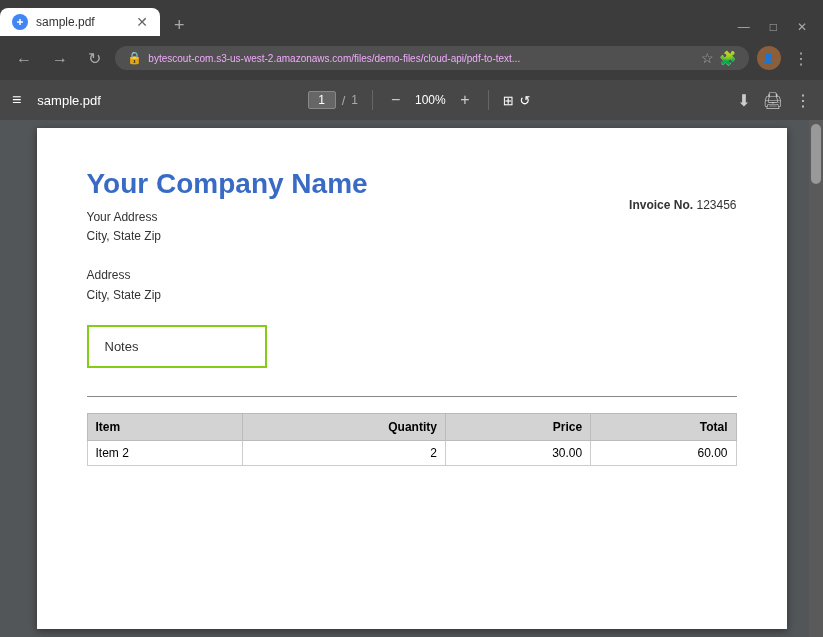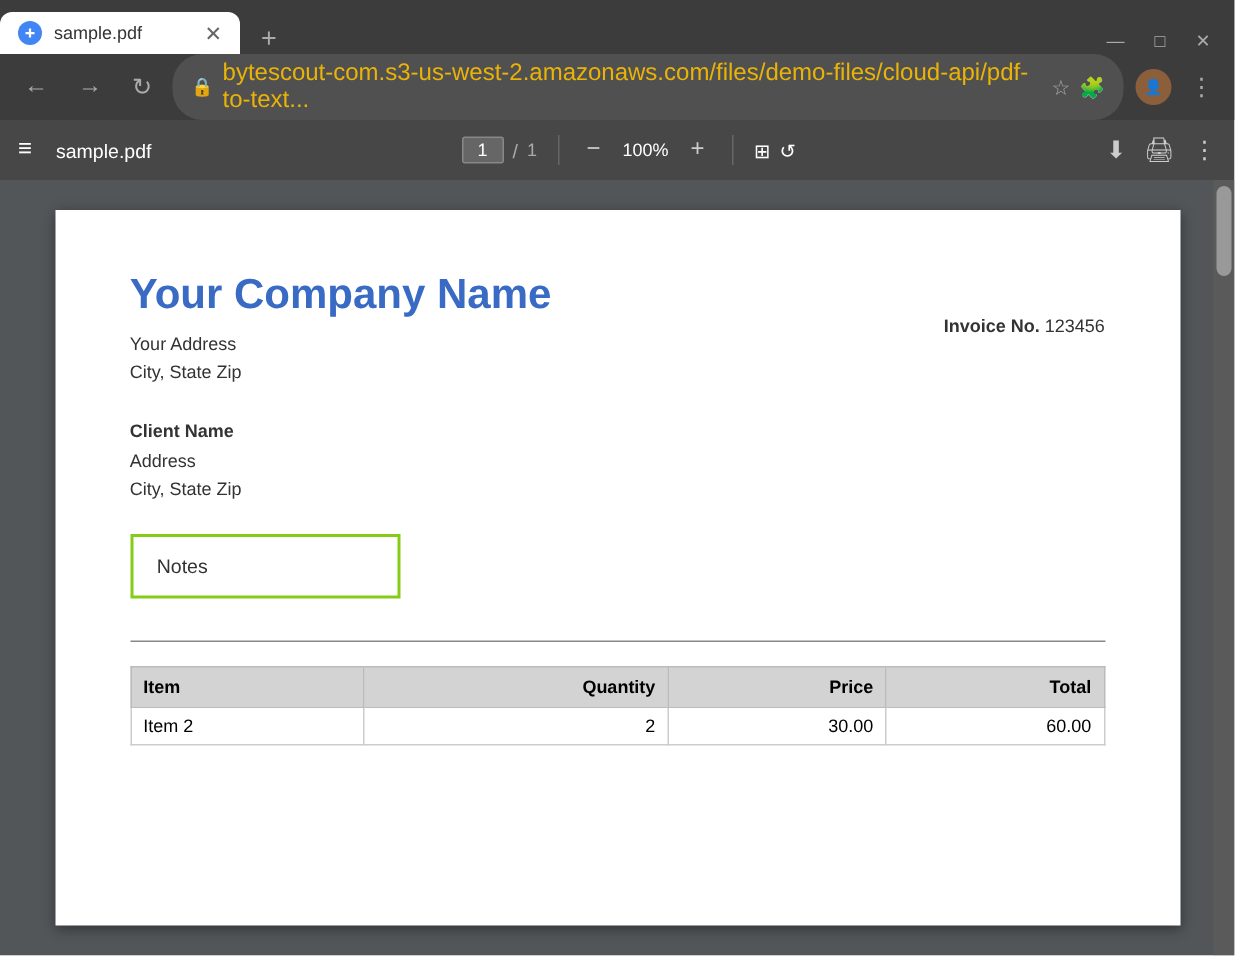--- a/index.html
+++ b/index.html
@@ -13,41 +13,41 @@
     .tab-title { flex: 1; font-size: 12px; color: #333; }
     .tab-close { font-size: 14px; color: #666; cursor: pointer; margin-left: 8px; }
     .new-tab-btn { color: #aaa; font-size: 18px; margin-left: 8px; cursor: pointer; padding: 0 6px; }
     .tab-right-controls { margin-left: auto; display: flex; align-items: center; gap: 4px; padding-right: 8px; }
     .win-btn { color: #aaa; font-size: 12px; padding: 2px 8px; cursor: pointer; }
 
     .nav-bar { background: #3c3c3c; display: flex; align-items: center; padding: 6px 10px; height: 44px; gap: 8px; }
     .nav-btn { color: #aaa; font-size: 16px; cursor: pointer; padding: 2px 6px; background: none; border: none; }
     .address-bar { flex: 1; background: #505050; border-radius: 20px; padding: 4px 12px; display: flex; align-items: center; gap: 6px; }
     .lock-icon { color: #aaa; font-size: 12px; }
-    .address-text { color: #eab308; font-size: 16px; flex: 1; }
+    .address-text { color: #f0abfc; font-size: 10px; flex: 1; }
     .star-icon, .puzzle-icon, .avatar-icon { color: #aaa; font-size: 14px; cursor: pointer; }
     .avatar-circle { width: 24px; height: 24px; border-radius: 50%; background: #8b5e3c; overflow: hidden; display: flex; align-items: center; justify-content: center; font-size: 10px; color: #fff; }
     .menu-dots { color: #aaa; font-size: 16px; cursor: pointer; padding: 0 4px; }
 
     
     .pdf-toolbar { background: #474747; display: flex; align-items: center; padding: 0 12px; height: 40px; color: #fff; font-size: 13px; }
     .hamburger { margin-right: 16px; cursor: pointer; font-size: 16px; }
     .pdf-filename { font-size: 13px; color: #fff; margin-right: auto; }
     .page-nav { display: flex; align-items: center; gap: 6px; margin: 0 auto; }
     .page-input { width: 28px; text-align: center; background: #666; border: 1px solid #888; color: #fff; font-size: 12px; padding: 1px 4px; border-radius: 2px; }
     .page-sep { color: #aaa; }
     .page-total { color: #aaa; font-size: 12px; }
     .divider-v { width: 1px; background: #666; height: 20px; margin: 0 8px; }
     .zoom-btn { background: none; border: none; color: #ccc; font-size: 16px; cursor: pointer; padding: 0 4px; }
     .zoom-value { font-size: 12px; color: #fff; min-width: 40px; text-align: center; }
     .toolbar-icons { display: flex; align-items: center; gap: 12px; margin-left: auto; color: #ccc; font-size: 16px; }
     .toolbar-icon { cursor: pointer; }
 
     
-    .pdf-viewer { background: #525659; width: 100%; height: calc(637px - 36px - 44px - 40px); overflow-y: auto; display: flex; justify-content: center; padding: 20px 0; position: relative; }
+    .pdf-viewer { background: #525659; width: 100%; height: calc(637px - 36px - 44px - 40px); overflow-y: auto; display: flex; justify-content: center; padding: 8px 0; position: relative; }
     .pdf-page { background: #fff; width: 750px; min-height: 440px; padding: 40px 50px; box-shadow: 0 2px 8px rgba(0,0,0,0.4); position: relative; font-family: Arial, sans-serif; }
     .scrollbar { position: absolute; right: 0; top: 0; width: 14px; height: 100%; background: #5a5a5a; }
     .scrollbar-thumb { width: 10px; margin: 2px; height: 60px; background: #999; border-radius: 5px; margin-top: 4px; }
 
     
     .company-name { color: #3a6bc4; font-size: 28px; font-weight: bold; margin-bottom: 8px; }
     .address-info { font-size: 12px; color: #333; line-height: 1.6; margin-bottom: 20px; }
     .invoice-info { text-align: right; font-size: 12px; color: #333; margin-bottom: 20px; line-height: 1.6; margin-top: 28px; }
     .invoice-info strong { font-weight: bold; }
     .client-section { font-size: 12px; color: #333; margin-bottom: 20px; line-height: 1.6; }
@@ -139,21 +139,20 @@
         </div>
       </div>
       <div class="right-col invoice-info">
         <div>
           <strong>Invoice No.</strong>&nbsp;<span>123456</span>
         </div>
       </div>
     </div>
 
     <div class="client-section">
-      <div class="client-name">Client Name</div>
       <div>Address</div>
       <div>City, State Zip</div>
     </div>
 
     <div class="notes-box">
       <span>Notes</span>
     </div>
 
     <hr class="divider">
 

